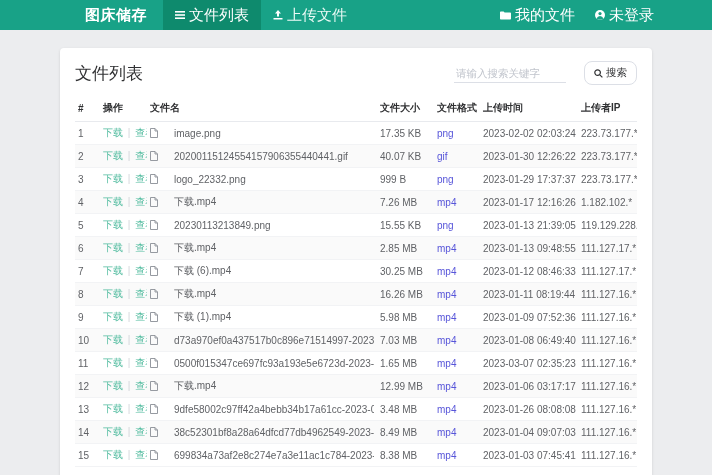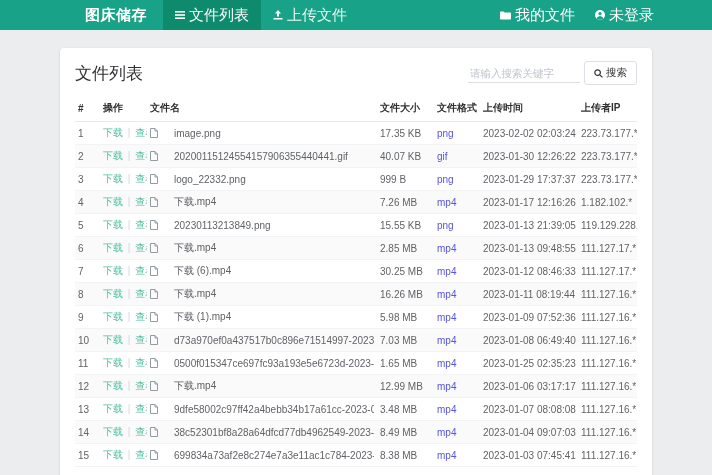--- a/index.html
+++ b/index.html
@@ -22,30 +22,30 @@
   .nav-right .nav-item { display:flex; align-items:center; gap:4px; cursor:pointer; }
   .nav-icon { display:inline-flex; align-items:center; }
   .nav-icon svg { display:block; }
   
   .card {
     width:592px; margin:18px auto 0; background:#fff; border-radius:4px;
     box-shadow:0 1px 3px rgba(0,0,0,.12); padding:13px 15px 12px;
   }
   .card-header { display:flex; justify-content:space-between; align-items:center; }
   .card-title { font-size:17px; color:#303133; font-weight:normal; }
-  .search-area { display:flex; align-items:center; gap:4px; }
+  .search-area { display:flex; align-items:center; gap:18px; }
   .search-input {
     border:none; border-bottom:1px solid #dcdfe6; width:112px; font-size:10.5px;
     padding:3px 2px; color:#606266; outline:none; background:transparent;
     font-family:"Liberation Sans","DejaVu Sans",sans-serif;
   }
   .search-input::placeholder { color:#c0c4cc; }
   .search-btn {
     display:flex; align-items:center; gap:3px; border:1px solid #dcdfe6; background:#fff;
-    border-radius:3px; padding:4px 9px; font-size:10.5px; color:#303133; cursor:pointer;
+    border-radius:8px; padding:4px 9px; font-size:10.5px; color:#303133; cursor:pointer;
     font-family:"Liberation Sans","DejaVu Sans",sans-serif;
   }
   
   table { width:100%; border-collapse:collapse; table-layout:fixed; margin-top:10px; font-size:10px; }
   th {
     text-align:left; font-weight:bold; color:#303133; padding:6px 3px;
     border-bottom:1px solid #e8eaee; font-size:10px; white-space:nowrap;
   }
   td { padding:4px 3px; border-bottom:1px solid #f2f3f5; white-space:nowrap; overflow:hidden; color:#606266; }
   tbody tr:nth-child(even) td { background:#fafafa; }
@@ -386,21 +386,21 @@
                   <path d="M5 0.5 L5 3 L7.5 3" fill="none" stroke="#8a8f96" stroke-width="0.9"></path>
                 </svg>
         </span>
         <span class="fname">0500f015347ce697fc93a193e5e6723d-2023-01-07 02_34_32...</span>
       </span>
     </td>
     <td>1.65 MB</td>
     <td>
       <a class="fmt-link">mp4</a>
     </td>
-    <td>2023-01-25 02:35:23</td>
+    <td>2023-03-07 02:35:23</td>
     <td>111.127.16.*</td>
   </tr>
         <tr>
     <td>12</td>
     <td>
       <a class="op-link">下载</a><span class="op-sep"> | </span><a class="op-link">查看</a>
     </td>
     <td>
       <span class="name-wrap">
         <span class="file-icon">
@@ -432,21 +432,21 @@
                   <path d="M5 0.5 L5 3 L7.5 3" fill="none" stroke="#8a8f96" stroke-width="0.9"></path>
                 </svg>
         </span>
         <span class="fname">9dfe58002c97ff42a4bebb34b17a61cc-2023-01-05 08_07_36...</span>
       </span>
     </td>
     <td>3.48 MB</td>
     <td>
       <a class="fmt-link">mp4</a>
     </td>
-    <td>2023-01-07 08:08:08</td>
+    <td>2023-01-26 08:08:08</td>
     <td>111.127.16.*</td>
   </tr>
         <tr>
     <td>14</td>
     <td>
       <a class="op-link">下载</a><span class="op-sep"> | </span><a class="op-link">查看</a>
     </td>
     <td>
       <span class="name-wrap">
         <span class="file-icon">

